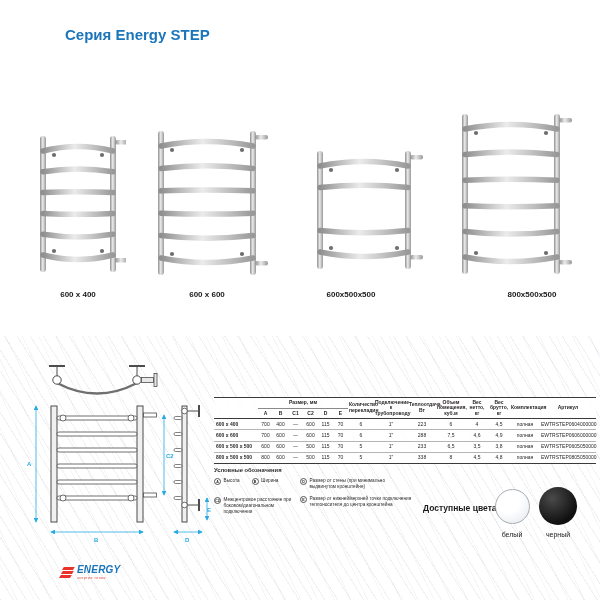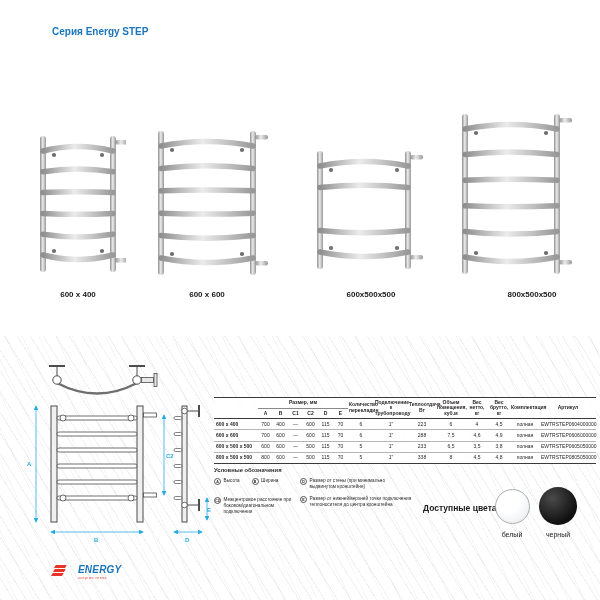--- a/index.html
+++ b/index.html
@@ -5,21 +5,21 @@
   *{box-sizing:border-box;margin:0;padding:0}
   html,body{width:600px;height:600px}
   body{position:relative;overflow:hidden;background:#fff;font-family:"Liberation Sans",sans-serif;color:#231f20}
 
   
   .bg{position:absolute;left:0;top:336px;width:600px;height:264px;
       background:
         repeating-linear-gradient(58deg, rgba(178,184,190,.20) 0 1px, transparent 1px 11px),
         repeating-linear-gradient(64deg, rgba(178,184,190,.13) 0 1px, transparent 1px 15px);}
 
-  .title{position:absolute;left:52px;top:26px;font-size:10px;font-weight:bold;color:#1b75bb}
+  .title{position:absolute;left:65px;top:26px;font-size:15px;font-weight:bold;color:#1b75bb}
 
   .product{position:absolute}
   .pcap{position:absolute;top:290px;font-size:8px;font-weight:bold;color:#1a1a1a;text-align:center}
 
   .tech{position:absolute;left:12px;top:354px}
 
   .spec{position:absolute;left:214px;top:397px;width:382px;border-collapse:collapse;table-layout:fixed;
         font-size:5px;color:#231f20;background:rgba(255,255,255,.85)}
   .spec th{font-weight:bold;padding:1.5px 1px;vertical-align:middle;line-height:1.15;text-align:center}
   .spec tr.h1 th{border-top:1.4px solid #3a3a3a}
@@ -43,21 +43,21 @@
   .ctitle{position:absolute;left:423px;top:503px;font-size:8.5px;font-weight:bold;color:#1a1a1a}
   .swatch{position:absolute;border-radius:50%}
   .sw-white{left:495px;top:489px;width:35px;height:35px;border:1px solid #a9adb2;
             background:radial-gradient(circle at 35% 30%,#ffffff 0 40%,#eef1f3 75%,#dfe3e6)}
   .sw-black{left:539px;top:487px;width:38px;height:38px;
             background:radial-gradient(circle at 35% 30%,#4a4a4a,#101010 70%)}
   .swlabel{position:absolute;top:531px;font-size:7px;color:#1a1a1a;text-align:center}
   .swl-white{left:489px;width:46px}
   .swl-black{left:535px;width:46px}
 
-  .logo{position:absolute;left:52px;top:565px;display:flex;align-items:flex-start;gap:12px}
+  .logo{position:absolute;left:60px;top:565px;display:flex;align-items:center;gap:3px}
   .logo-icon{width:14px;height:12px;position:relative}
   .logo-icon i{position:absolute;width:11px;height:2.6px;background:#e8322a;transform:skewX(-30deg)}
   .logo-icon i:nth-child(1){left:3px;top:0}
   .logo-icon i:nth-child(2){left:1.5px;top:4.2px}
   .logo-icon i:nth-child(3){left:0;top:8.4px}
   .logo-text{display:flex;flex-direction:column}
   .logo-name{font-size:10px;font-weight:bold;font-style:italic;color:#1b75bb;line-height:1;letter-spacing:.2px}
   .logo-tag{font-size:3.4px;color:#e8322a;margin-top:1.2px;letter-spacing:.5px}
 </style>
 </head>
@@ -154,21 +154,21 @@
       <circle cx="29" cy="22" r="2.1" fill="#6e6e6e"></circle>
       <circle cx="99" cy="22" r="2.1" fill="#6e6e6e"></circle>
       <circle cx="29" cy="142" r="2.1" fill="#6e6e6e"></circle>
       <circle cx="99" cy="142" r="2.1" fill="#6e6e6e"></circle>
       <rect x="112" y="7" width="13" height="4.5" rx="2" fill="url(#tg3)"></rect>
       <rect x="112" y="149" width="13" height="4.5" rx="2" fill="url(#tg3)"></rect>
     </svg></div>
 
 <div class="pcap" style="left:30px;width:96px">600 x 400</div>
 <div class="pcap" style="left:143px;width:128px">600 x 600</div>
-<div class="pcap" style="left:310px;width:122px">600x500x500</div>
+<div class="pcap" style="left:290px;width:122px">600x500x500</div>
 <div class="pcap" style="left:468px;width:128px">800x500x500</div>
 
 <svg class="tech" width="200" height="192" viewBox="0 0 200 192">
   <defs>
     <marker id="arr" markerWidth="6" markerHeight="6" refX="5" refY="3" orient="auto-start-reverse">
       <path d="M0,0 L6,3 L0,6 z" fill="#29abe2"></path>
     </marker>
   </defs>
   <g stroke="#4d4d4d" fill="none" stroke-width="1">
     <path d="M45,29 Q85,50 125,29" stroke-width="2.5" stroke="#6f6f6f"></path>

